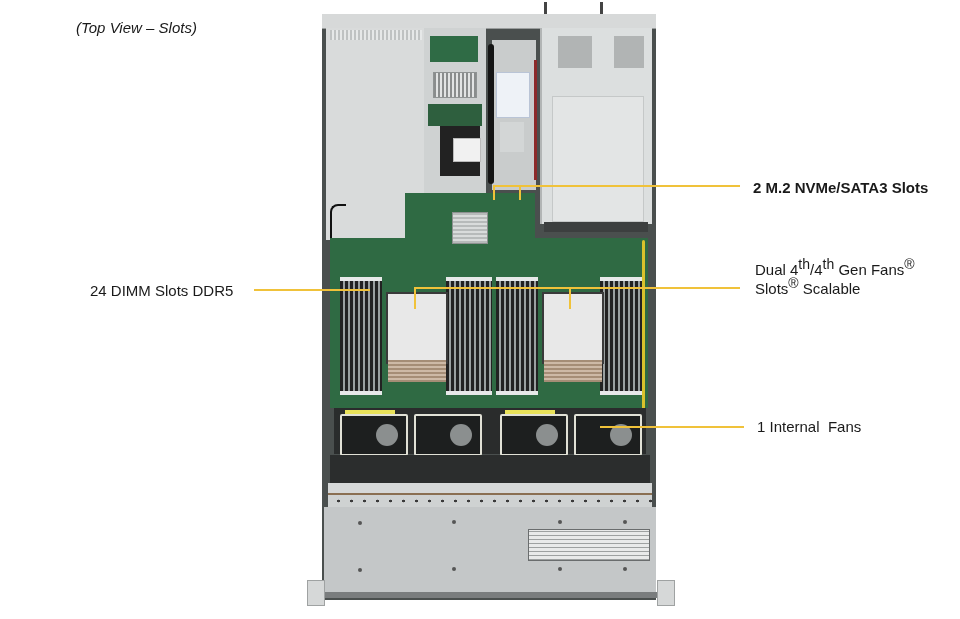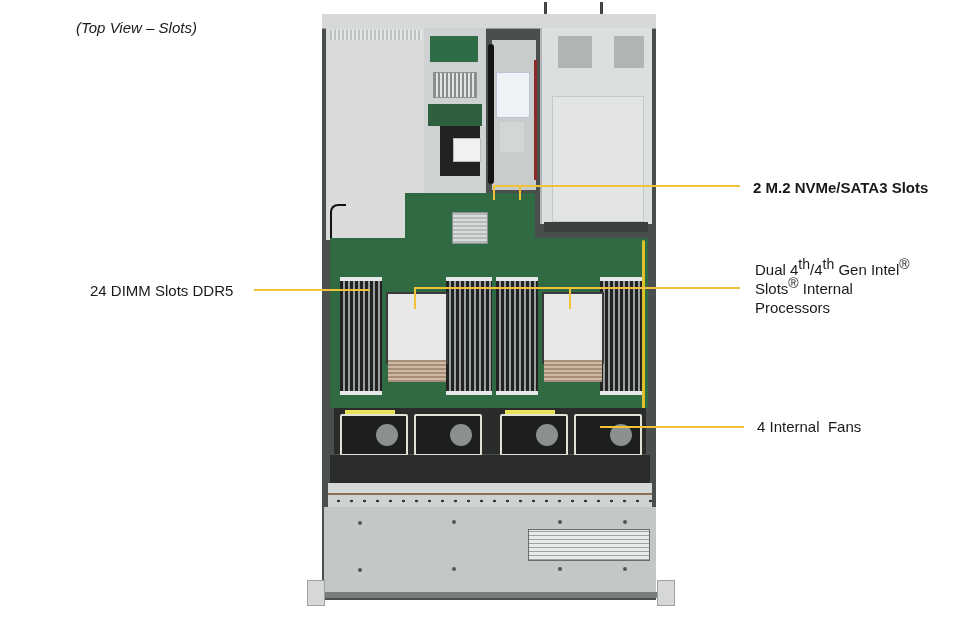--- a/index.html
+++ b/index.html
@@ -154,21 +154,20 @@
 <div>
   <div class="hl" style="left:600px; top:426px; width:144px;"></div>
 </div>
 
 <div class="abs label" style="left:753px; top:178px;font-weight:bold;">2 M.2 NVMe/SATA3 Slots</div>
 
 <div class="abs label" style="left:90px; top:281px;">24 DIMM Slots DDR5</div>
 
 <div class="abs label" style="left:755px; top:260px;">
   <div>
-    <span>Dual 4</span><sup>th</sup><span>/4</span><sup>th</sup><span> Gen Intel</span><sup>®</sup>
+    <span>Dual 4</span><sup>th</sup><span>/4</span><sup>th</sup><span> Gen Fans</span><sup>®</sup>
   </div>
   <div>
-    <span>Slots</span><sup>®</sup><span> Internal</span>
+    <span>Slots</span><sup>®</sup><span> Scalable</span>
   </div>
-  <div>Processors</div>
 </div>
 
-<div class="abs label" style="left:757px; top:417px; white-space:pre;">4 Internal  Fans</div>
+<div class="abs label" style="left:757px; top:417px; white-space:pre;">1 Internal  Fans</div>
 
 </body></html>

